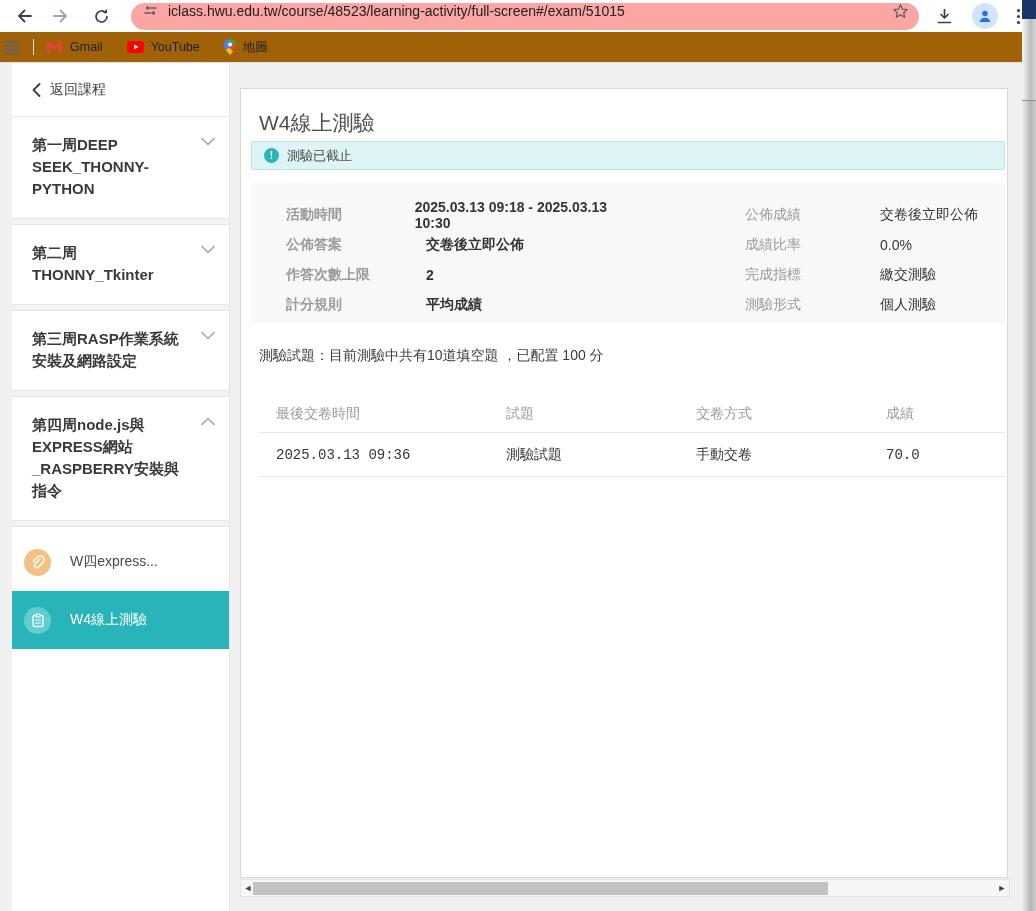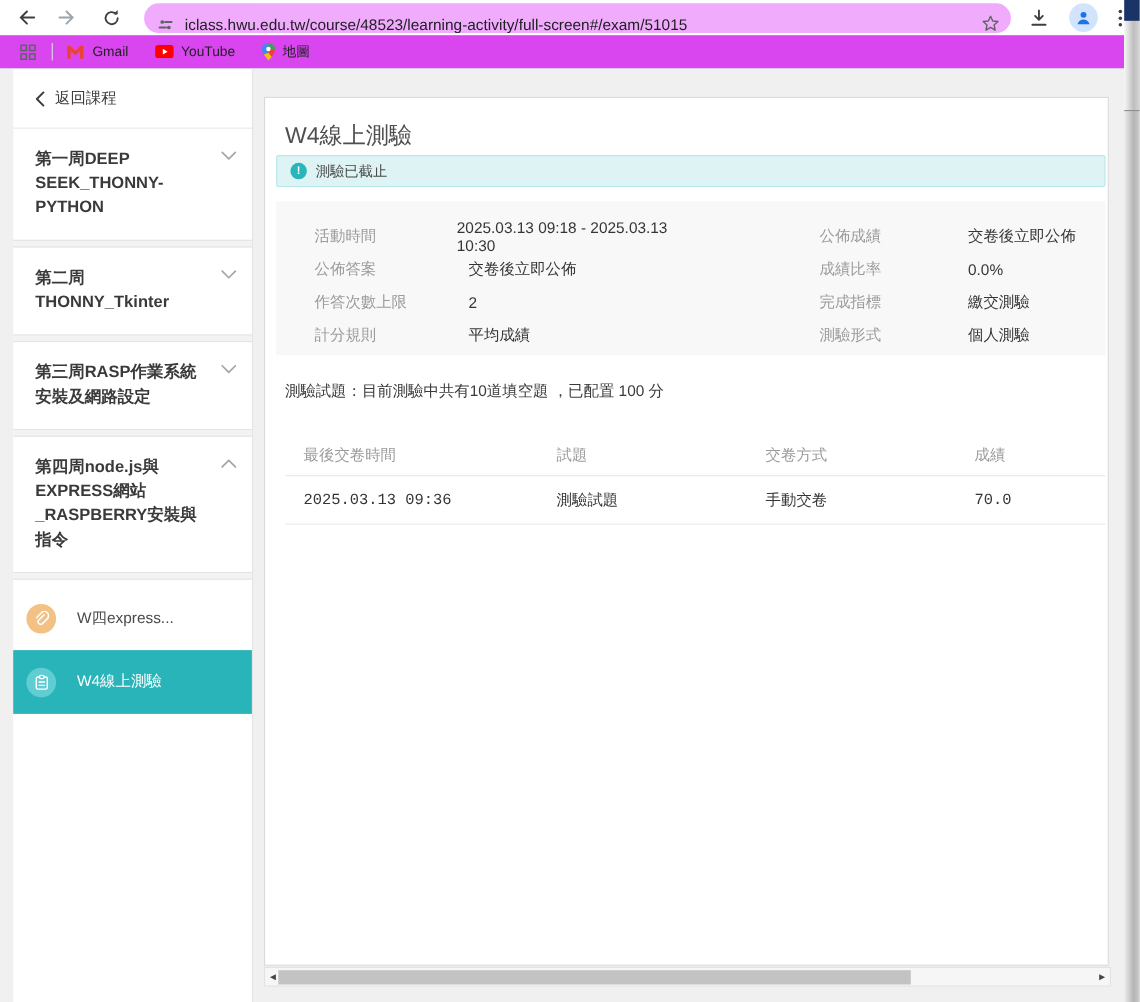--- a/index.html
+++ b/index.html
@@ -3,25 +3,25 @@
 <meta charset="utf-8">
 <style>
   * { margin:0; padding:0; box-sizing:border-box; }
   html,body { width:1036px; height:911px; overflow:hidden;
     font-family:"Liberation Sans","DejaVu Sans",sans-serif; background:#f0f0f0; }
 
   
   .chrome { position:absolute; left:0; top:0; width:1036px; height:63px; background:#fff; border-bottom:1px solid #dfe1e5; }
   .toolbar { position:absolute; left:0; top:0; width:1022px; height:32px; display:flex; align-items:center; padding-left:12px; }
   .nav-btn { width:22px; height:22px; display:flex; align-items:center; justify-content:center; margin-right:17px; cursor:pointer; }
-  .omnibox { display:flex; align-items:flex-end; height:27px; width:788px; background:#f0abfc; border-radius:14px; padding:0 10px 0 12px; margin-left:2px; }
+  .omnibox { display:flex; align-items:flex-start; height:27px; width:788px; background:#fca5a5; border-radius:14px; padding:0 10px 0 12px; margin-left:2px; }
   .omnibox .url { flex:1; font-size:14px; color:#202124; margin-left:10px; white-space:nowrap; overflow:hidden; }
   .after-omni { display:flex; align-items:center; margin-left:16px; gap:18px; }
   .avatar { width:26px; height:26px; border-radius:50%; background:#d2e3fc; display:flex; align-items:center; justify-content:center; }
-  .bookmarks { position:absolute; left:0; top:32px; width:1022px; height:30px; display:flex; align-items:center; padding-left:18px; background:#d946ef; }
+  .bookmarks { position:absolute; left:0; top:32px; width:1022px; height:30px; display:flex; align-items:center; padding-left:4px; background:#a16207; }
   .bm-sep { width:1px; height:16px; background:#dadce0; margin:0 12px 0 14px; }
   .bm-item { display:flex; align-items:center; gap:7px; margin-right:24px; cursor:pointer; }
   .bm-item span.lbl { font-size:12.5px; color:#202124; }
 
   
   .page { position:absolute; left:0; top:63px; width:1022px; height:848px; background:#f0f0f0; }
 
   
   .sidebar { position:absolute; left:12px; top:0; width:218px; height:848px; background:#fff; border-right:1px solid #e4e4e4; }
   .back-row { height:54px; display:flex; align-items:center; padding-left:20px; gap:9px; border-bottom:1px solid #e8e8e8; cursor:pointer; }
@@ -37,21 +37,21 @@
   .circle-ic { width:27px; height:27px; border-radius:50%; display:flex; align-items:center; justify-content:center; flex:none; }
 
   
   .panel { position:absolute; left:240px; top:25px; width:768px; height:790px; background:#fff; border:1px solid #d9d9d9; }
   .panel-title { position:absolute; left:18px; top:20px; font-size:21px; color:#4f4f4f; }
   .alert { position:absolute; left:10px; right:2px; top:52px; height:29px; background:#ddf3f4; border:1px solid #b7e8ea; border-radius:2px; display:flex; align-items:center; padding-left:12px; gap:8px; }
   .alert .a-text { font-size:13px; color:#4a4a4a; }
   .info-ic { width:15px; height:15px; border-radius:50%; background:#2ab6b9; color:#fff; font-size:10px; font-weight:bold; display:flex; align-items:center; justify-content:center; flex:none; }
   .info-band { position:absolute; left:10px; right:2px; top:94px; height:140px; background:#f8f8f8; display:flex; padding-top:17px; }
   .info-col { width:50%; }
-  .info-col.left { padding-left:35px; }
+  .info-col.left { padding-left:35px;font-weight:bold; }
   .info-col.right { padding-left:117px; }
   .info-row { display:flex; height:30px; align-items:center; }
   .info-row .i-label { font-size:14px; color:#9b9b9b; }
   .info-col.left .i-label { width:140px; }
   .info-col.right .i-label { width:135px; }
   .info-row .i-value { font-size:14px; color:#353535; }
   .desc { position:absolute; left:18px; top:258px; font-size:14px; color:#3a3a3a; }
   .grades { position:absolute; left:18px; right:2px; top:306px; }
   .g-row { display:grid; grid-template-columns:247px 190px 190px 1fr; align-items:center; }
   .g-row.head { height:38px; border-bottom:1px solid #e8e8e8; }

